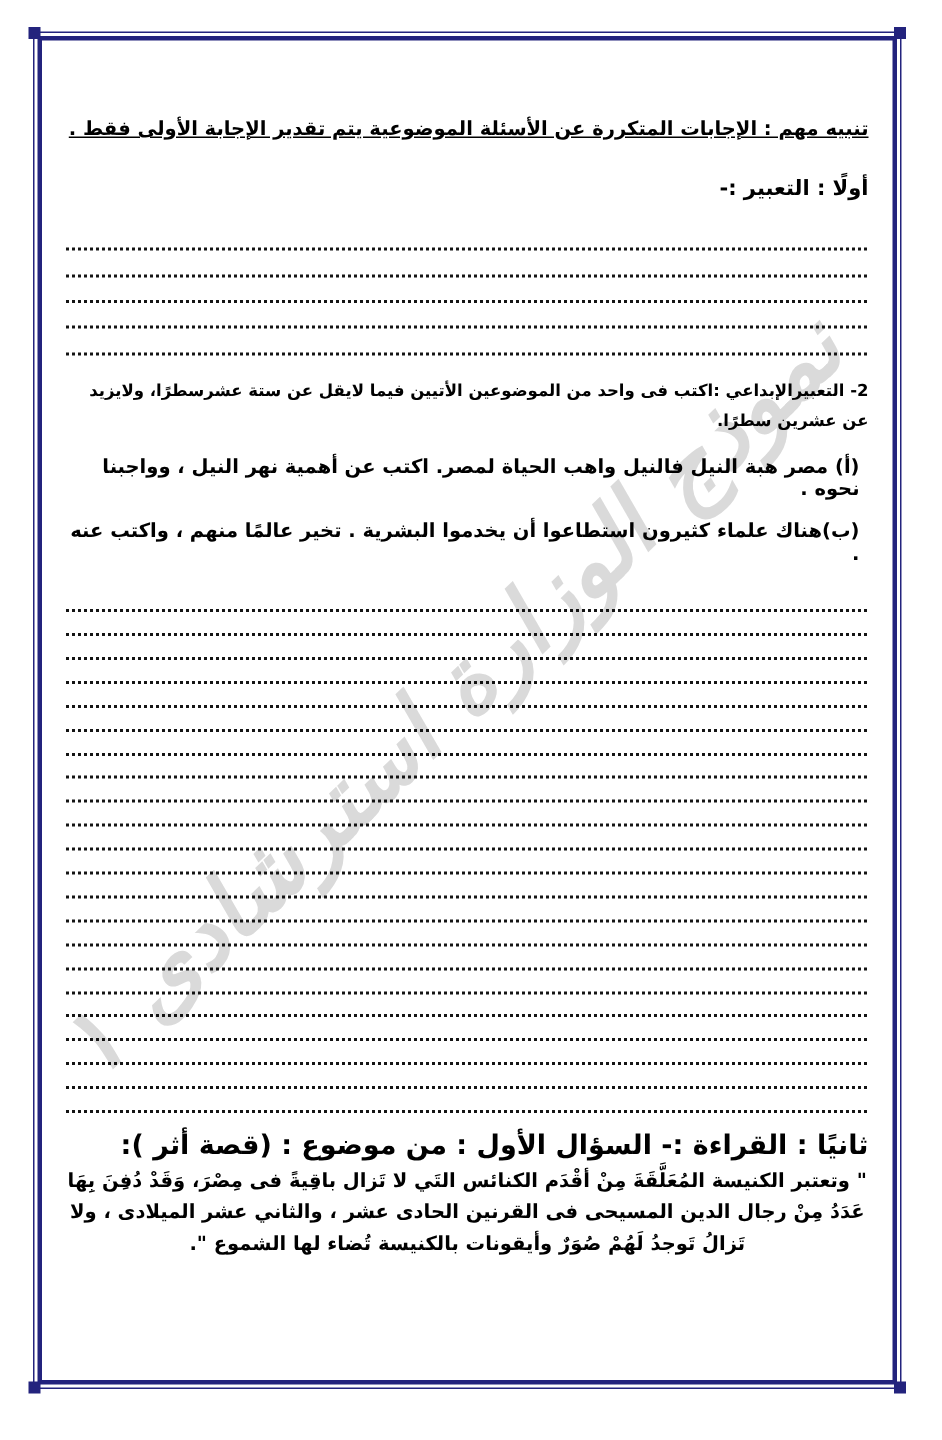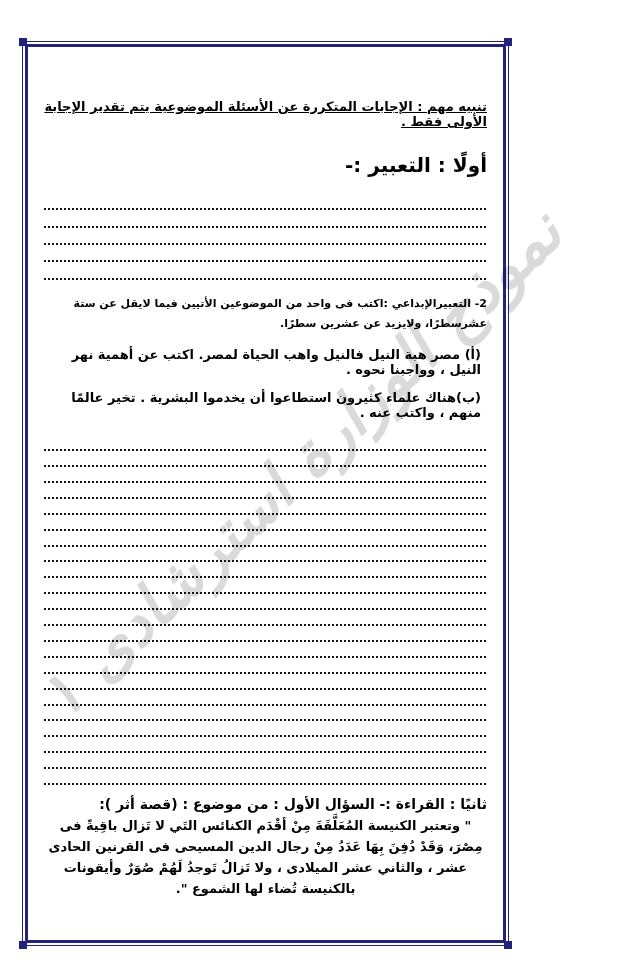--- a/index.html
+++ b/index.html
@@ -5,21 +5,21 @@
   html,body{margin:0;padding:0;background:#ffffff;}
   .stage{
     position:relative;
     width:628px;height:960px;
     background:#ffffff;
     overflow:hidden;
     font-family:"DejaVu Sans","Liberation Sans",sans-serif;
   }
   
   .frame-outer{
-    position:absolute;left:22px;top:41px;width:487px;height:905px;
+    position:absolute;left:22px;top:21px;width:579px;height:905px;
     border:1px solid var(--border,#23237d);
     box-sizing:border-box;
     padding:2px;
   }
   .frame-inner{
     width:100%;height:100%;
     border:3px solid var(--border,#23237d);
     box-sizing:border-box;
     position:relative;
   }
@@ -41,42 +41,42 @@
     box-sizing:border-box;
     color:#000;
     z-index:1;
   }
   .notice{
     font-size:13px;font-weight:bold;
     text-decoration:underline;
     margin:0;
   }
   .h-first{
-    font-size:20px;font-weight:bold;margin:24px 0 0 0;
+    font-size:14px;font-weight:bold;margin:24px 0 0 0;
   }
   .h-functional{
     font-size:15px;font-weight:bold;margin:20px 0 0 0;
   }
   .prompt{
     font-size:13px;font-weight:bold;margin:16px 0 0 0;padding-right:16px;
   }
   .lines{margin-top:16px;}
   .line{
     height:17.4px;
     background:repeating-linear-gradient(to right,#141414 0 2px,transparent 2px 4px) bottom / 100% 2.2px no-repeat;
   }
   .lines.small .line{height:15.9px;}
   .creative{
     font-size:11px;font-weight:bold;margin:14px 0 0 0;line-height:1.8;
   }
   .option{
     font-size:13px;font-weight:bold;margin:13px 0 0 0;padding-right:6px;
   }
   .h-reading{
-    font-size:14px;font-weight:bold;margin:11px 0 0 0;
+    font-size:18px;font-weight:bold;margin:11px 0 0 0;
   }
   .passage{
     font-size:13px;font-weight:bold;margin:3px 0 0 0;
     text-align:center;line-height:1.62;
   }
   
   .watermark{
     position:absolute;
     left:-70px;top:420px;width:780px;height:130px;
     transform:rotate(-44deg);

